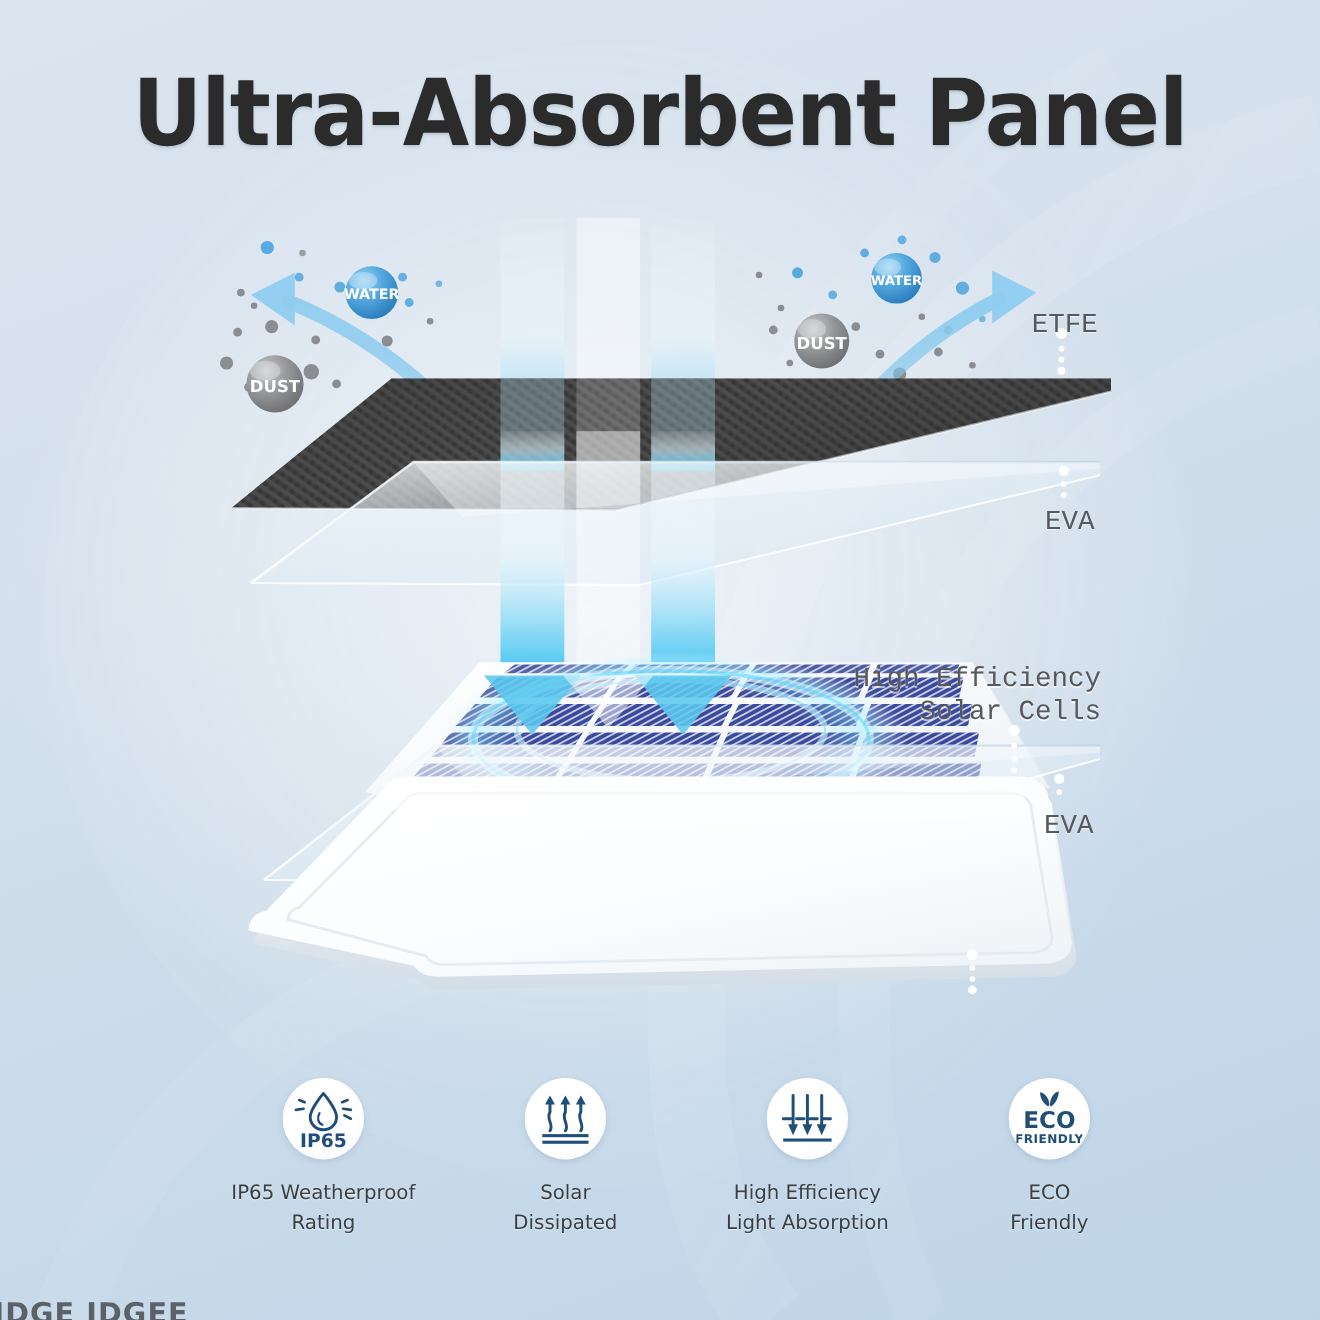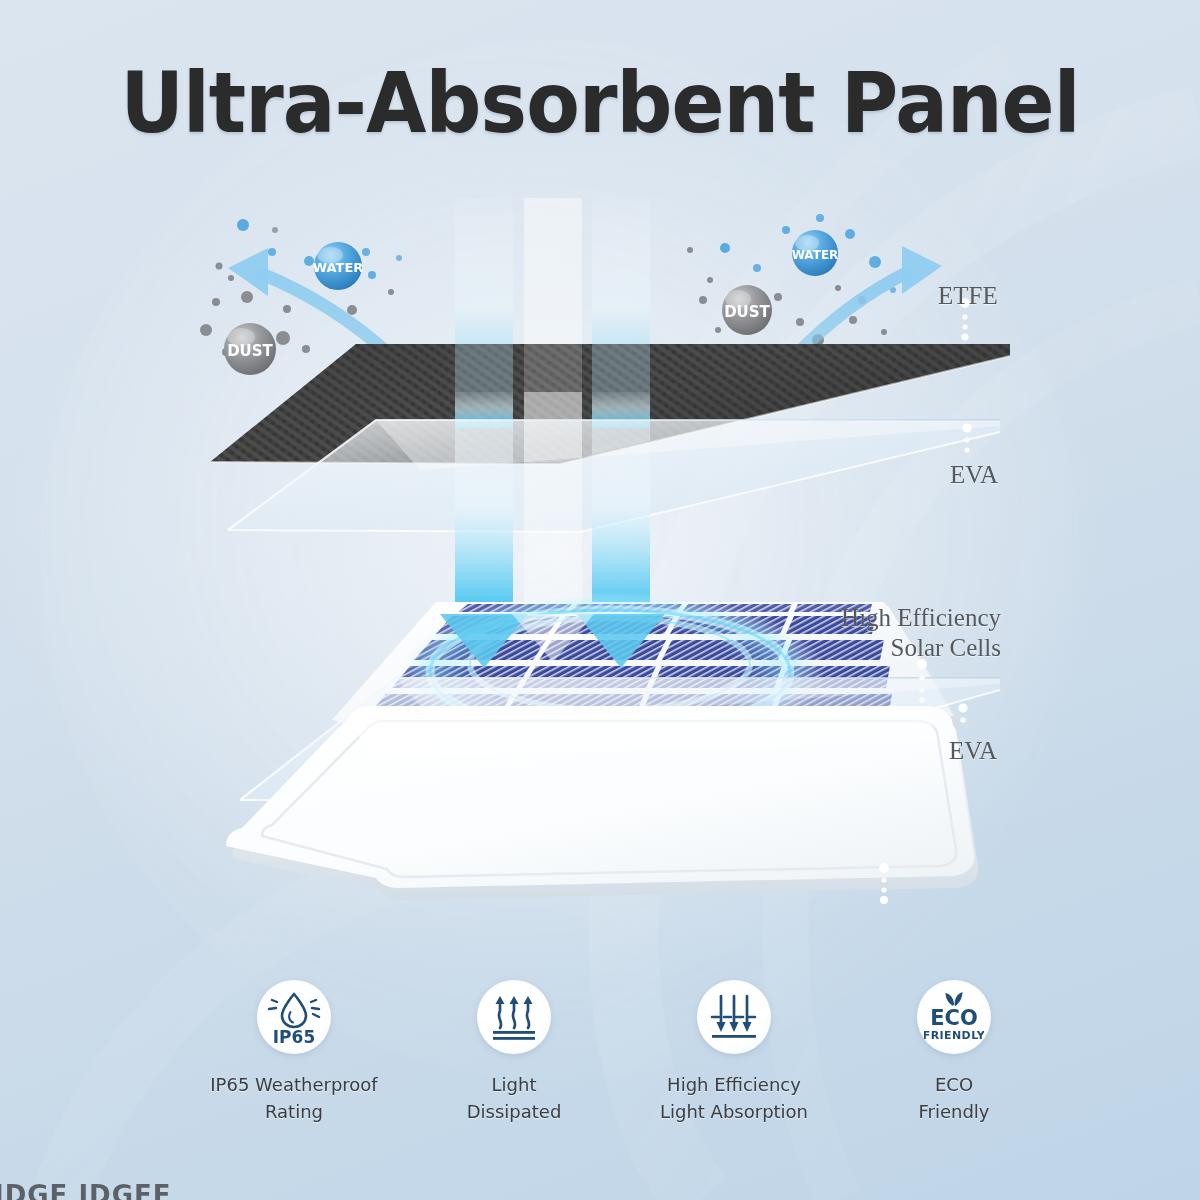--- a/index.html
+++ b/index.html
@@ -37,21 +37,21 @@
     text-shadow:0 2px 3px rgba(120,140,160,.35);
     white-space:nowrap;
   }
 
   
   #illus { position:absolute; top:0; left:0; width:1200px; height:980px; }
 
   
   .callout {
     position:absolute;
-    font-family:Liberation Serif, serif;
+    font-family:Liberation Mono, monospace;
     font-size:25px;
     line-height:30px;
     color:#55585c;
     text-align:right;
     white-space:pre-line;
     text-shadow:0 1px 1px rgba(255,255,255,.7);
   }
   .callout.left-al { text-align:left; }
 
   
@@ -457,21 +457,21 @@
           </g>
           <g fill="#1f4e79">
             <path d="M12 4 L7.5 12 L16.5 12 Z"></path>
             <path d="M26 4 L21.5 12 L30.5 12 Z"></path>
             <path d="M40 4 L35.5 12 L44.5 12 Z"></path>
           </g>
           <rect x="5" y="39" width="42" height="2.8" fill="#1f4e79"></rect>
           <rect x="5" y="45" width="42" height="2.8" fill="#1f4e79"></rect>
         </svg>
       </div>
-      <div class="flabel">Light
+      <div class="flabel">Solar
 Dissipated</div>
     </div>
 
     <div class="feature">
       <div class="fcircle">
         <svg width="52" height="50" viewBox="0 0 52 50">
           <g stroke="#1f4e79" stroke-width="2.7" stroke-linecap="round">
             <path d="M13 4 L13 31"></path>
             <path d="M26 4 L26 31"></path>
             <path d="M39 4 L39 31"></path>

